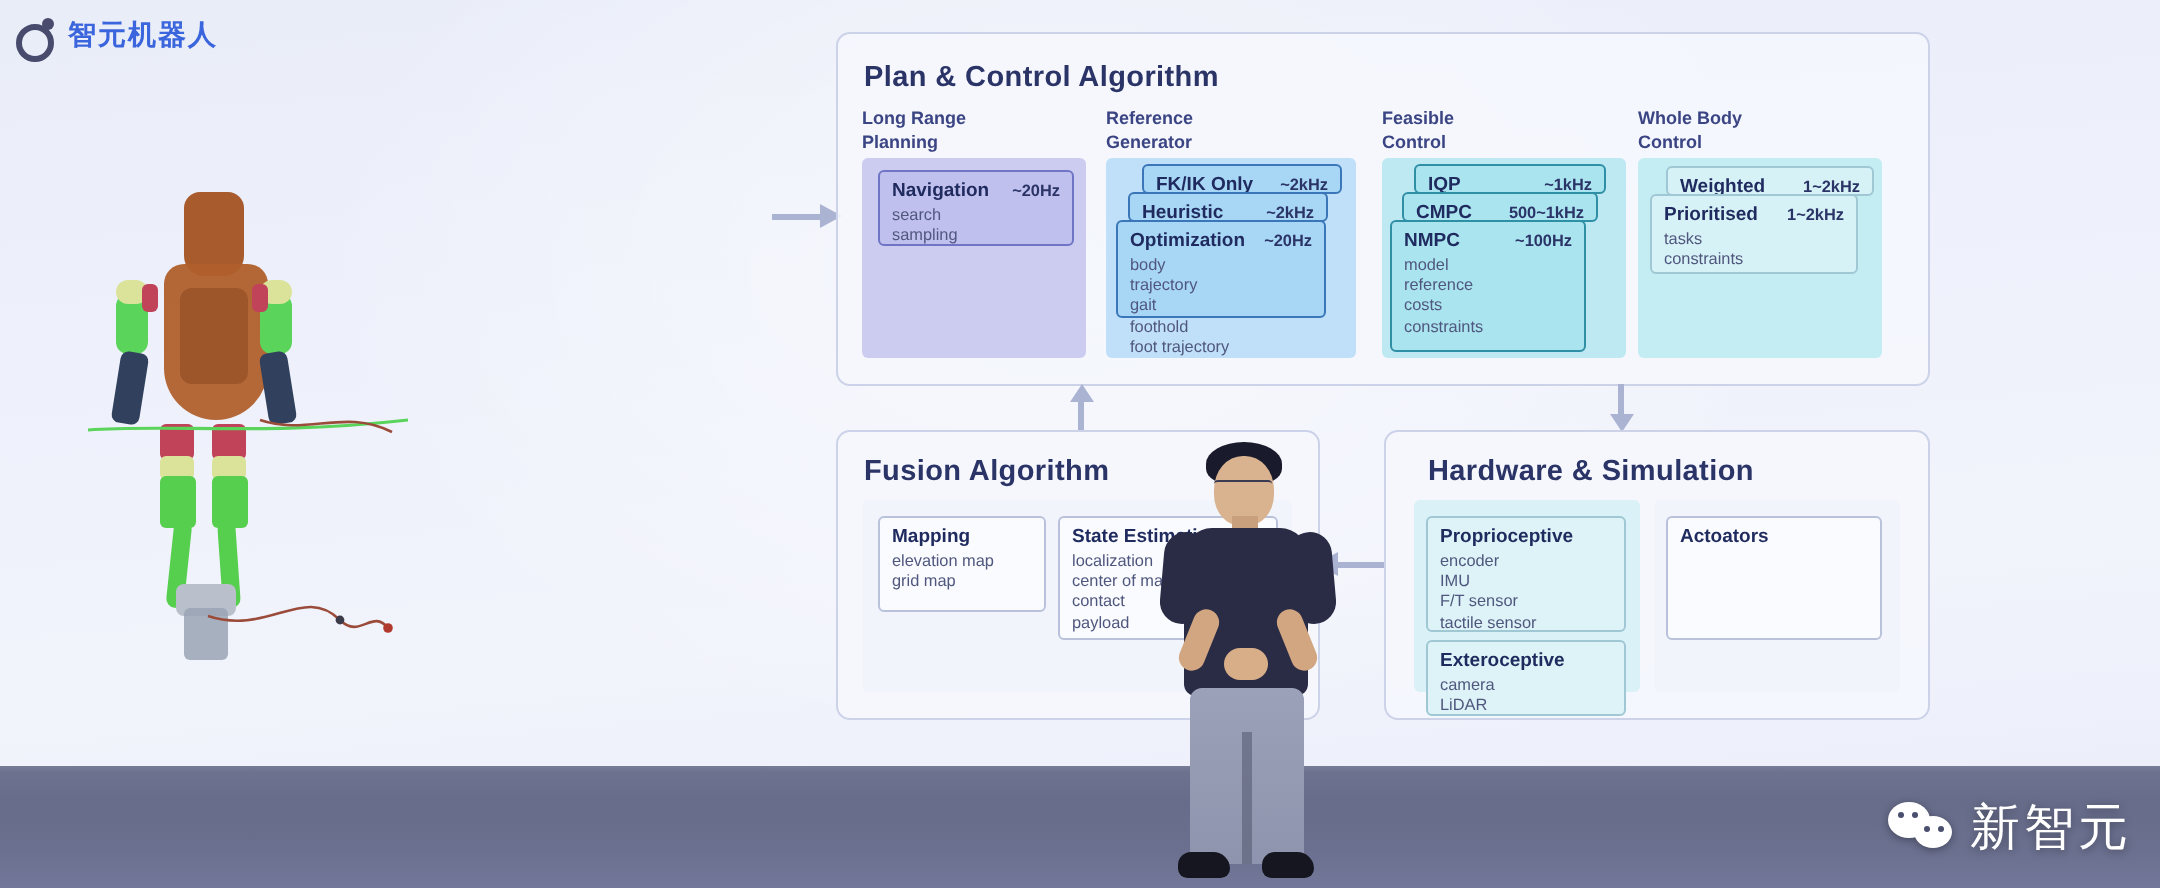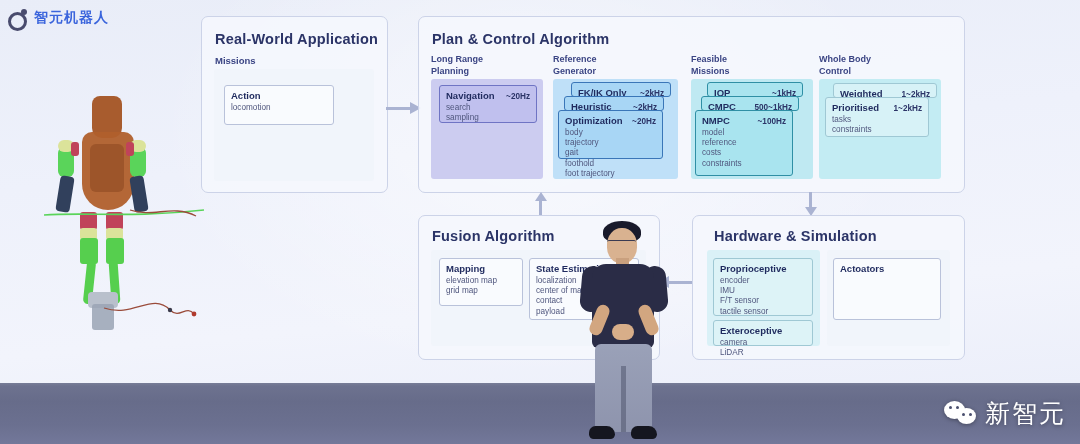--- a/index.html
+++ b/index.html
@@ -170,31 +170,20 @@
       <path d="M0,123 C40,120 90,126 160,118" stroke="#5ad45a" stroke-width="1.6" fill="none"></path>
       <path d="M86,118 C110,126 128,112 152,124" stroke="#9a4b3a" stroke-width="1.3" fill="none"></path>
       <path d="M60,216 C90,226 108,200 126,218 C136,228 142,212 150,222" stroke="#9a4b3a" stroke-width="1.3" fill="none"></path>
       <circle cx="150" cy="222" r="2.4" fill="#b03a2e"></circle>
       <circle cx="126" cy="218" r="2.2" fill="#3a3a4a"></circle>
     </svg>
   </div>
 
   <div id="slide">
 
-    <div class="panel" style="left:5px;top:10px;width:185px;height:175px;">
-      <div class="panel-title" style="left:13px;top:14px;">Real-World Application</div>
-      <div class="sub-label" style="left:13px;top:38px;font-size:9.5px;">Missions</div>
-      <div class="colbox col-plain" style="left:12px;top:52px;width:160px;height:112px;"></div>
-      <div class="card c-white" style="left:22px;top:68px;width:110px;height:40px;">
-        <div class="hd">
-          <span>Action</span>
-        </div>
-        <div class="body">locomotion</div>
-      </div>
-    </div>
 
     <div class="arrow" style="left:190px;top:96px;width:35px;height:12px;">
       <div class="shaft" style="left:0;top:4.5px;width:26px;height:3px;"></div>
       <div class="head" style="left:24px;top:0;border-left:11px solid #aab3d2;border-top:6px solid transparent;border-bottom:6px solid transparent;"></div>
     </div>
 
     <div class="panel" style="left:222px;top:10px;width:545px;height:175px;">
       <div class="panel-title" style="left:13px;top:14px;">Plan &amp; Control Algorithm</div>
 
       <div class="sub-label" style="left:12px;top:37px;">Long Range
@@ -230,21 +219,21 @@
           <span class="hz">~20Hz</span>
         </div>
         <div class="body">body
 trajectory
 gait
 foothold
 foot trajectory</div>
       </div>
 
       <div class="sub-label" style="left:272px;top:37px;">Feasible
-Missions</div>
+Control</div>
       <div class="colbox col-cyan" style="left:272px;top:62px;width:122px;height:100px;"></div>
       <div class="card c-cyan" style="left:288px;top:65px;width:96px;height:15px;">
         <div class="hd">
           <span>IQP</span>
           <span class="hz">~1kHz</span>
         </div>
       </div>
       <div class="card c-cyan" style="left:282px;top:79px;width:98px;height:15px;">
         <div class="hd">
           <span>CMPC</span>
@@ -324,21 +313,21 @@
 
       <div class="card c-cyanw" style="left:20px;top:42px;width:100px;height:58px;background:#ddf3f7;">
         <div class="hd">
           <span>Proprioceptive</span>
         </div>
         <div class="body">encoder
 IMU
 F/T sensor
 tactile sensor</div>
       </div>
-      <div class="card c-cyanw" style="left:20px;top:104px;width:100px;height:26px;background:#ddf3f7;">
+      <div class="card c-cyanw" style="left:20px;top:104px;width:100px;height:38px;background:#ddf3f7;">
         <div class="hd">
           <span>Exteroceptive</span>
         </div>
         <div class="body">camera
 LiDAR</div>
       </div>
       <div class="card c-white" style="left:140px;top:42px;width:108px;height:62px;">
         <div class="hd">
           <span>Actoators</span>
         </div>

